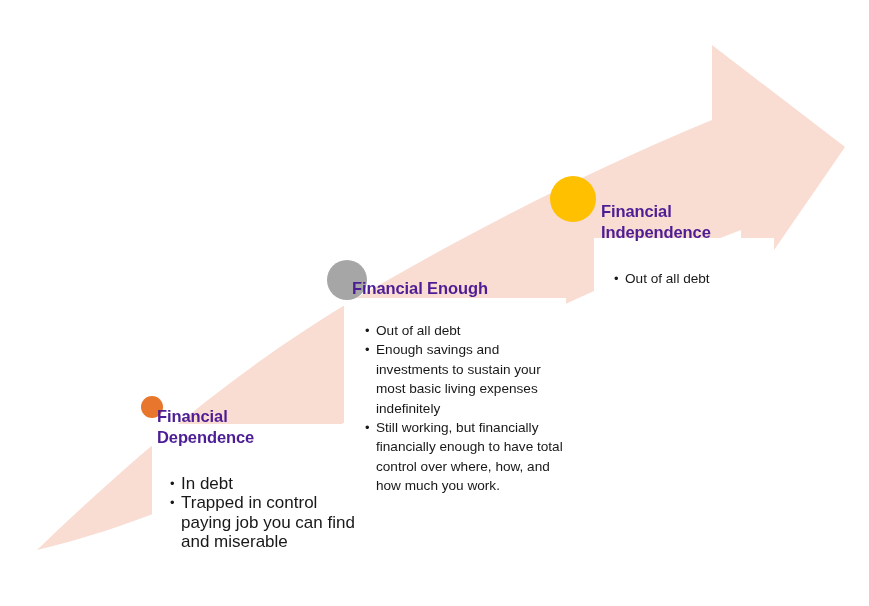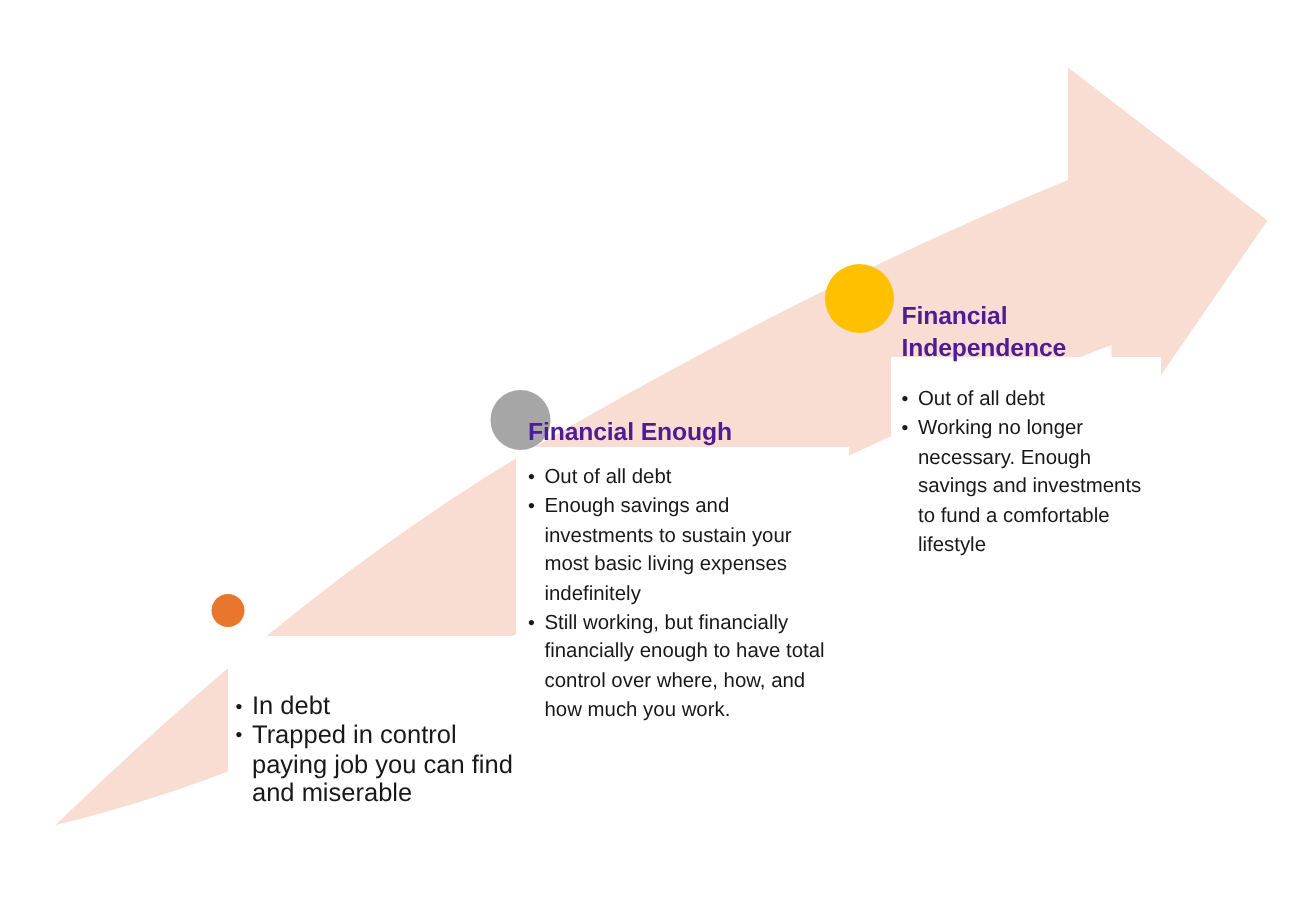--- a/index.html
+++ b/index.html
@@ -31,21 +31,21 @@
   .stage-text {
     position: absolute;
   }
   .stage-heading {
     font-weight: bold;
     color: #4c1d95;
     letter-spacing: -0.1px;
   }
   .bullet-list {
     list-style: none;
-    margin: 0;
+    margin: 13px;
     padding: 0;
     color: #181818;
   }
   .bullet-list li {
     position: relative;
     padding-left: 11px;
     margin: 0;
   }
   .bullet-list li::before {
     content: "\2022";
@@ -161,33 +161,33 @@
              L 741 230
              C 630 272, 520 322, 420 380
              C 300 448, 180 516, 37 550 Z"></path>
   </svg>
 
   <div class="text-backdrop" id="backdrop-dependence"></div>
   <div class="text-backdrop" id="backdrop-freedom"></div>
   <div class="text-backdrop" id="backdrop-independence"></div>
 
   <div class="marker-dot" id="dot-dependence" style="background: rgb(232, 118, 44); width: 22px; height: 22px;"></div>
+  <div class="stage-text stage-heading" id="heading-dependence">Financial Dependence</div>
   <ul class="stage-text bullet-list" id="list-dependence">
     <li>In debt</li>
     <li>Trapped in control paying job you can find and miserable</li>
   </ul>
 
   <div class="marker-dot" id="dot-freedom" style="background: rgb(166, 166, 166); width: 40px; height: 40px;"></div>
   <div class="stage-text stage-heading" id="heading-freedom">Financial Enough</div>
   <ul class="stage-text bullet-list" id="list-freedom">
     <li>Out of all debt</li>
     <li>Enough savings and investments to sustain your most basic living expenses indefinitely</li>
     <li>Still working, but financially financially enough to have total control over where, how, and how much you work.</li>
   </ul>
 
   <div class="marker-dot" id="dot-independence" style="background: rgb(255, 192, 0); width: 46px; height: 46px;"></div>
   <div class="stage-text stage-heading" id="heading-independence">Financial Independence</div>
   <ul class="stage-text bullet-list" id="list-independence">
     <li>Out of all debt</li>
-    <li>Working no longer necessary. Enough savings and investments to fund a comfortable lifestyle</li>
   </ul>
 
 </div>
 
 </body></html>

